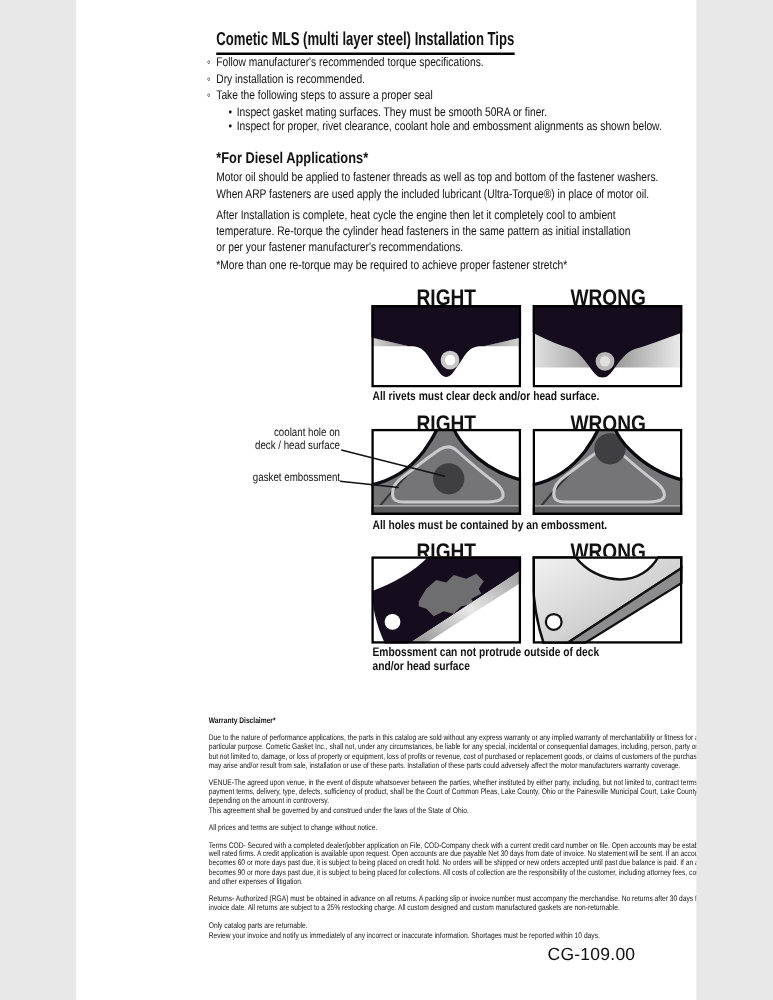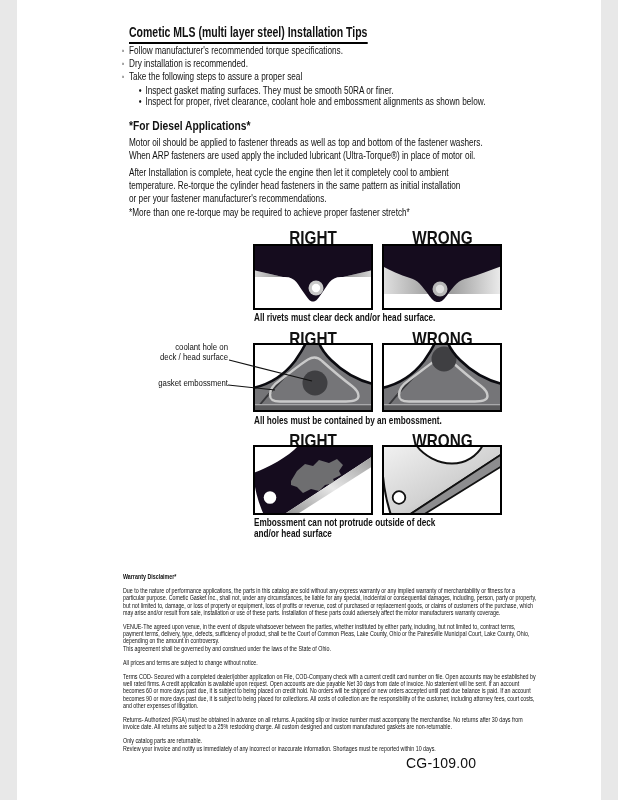--- a/index.html
+++ b/index.html
@@ -1,17 +1,17 @@
 <!DOCTYPE html>
 <html><head>
 <meta charset="utf-8">
 <style>
   html,body{margin:0;padding:0;background:#e8e8e8;}
   .page{
-    position:relative; width:584px; height:800px; background:#ffffff;
+    position:relative; width:496px; height:800px; background:#ffffff;
     font-family:"Liberation Sans", sans-serif; color:#111; overflow:hidden;
     margin:0 auto;
   }
   .abs{position:absolute;}
   
   .cx{transform:scaleX(0.82); transform-origin:0 0;}
   .cxr{transform:scaleX(0.82); transform-origin:100% 0;}
   .pre{white-space:pre-line;}
 
   .doc-title{
@@ -45,21 +45,21 @@
   .r1c{top:312px;} .r2c{top:415px;} .r3c{top:517px;}
 
   .ann{font-size:9.5px; line-height:9.5px; text-align:right; width:150px;}
   .ann1{left:61px; top:342px;}
   .ann2{left:61px; top:378px;}
   .leaders{left:205px; top:340px; pointer-events:none; z-index:3;}
 
   .disc{left:106px; top:573px; width:505px; font-size:6.5px; line-height:7.2px;}
   .disc .dh{font-weight:bold; margin-bottom:7px;}
   .disc p{margin:0 0 7px 0; white-space:pre-line;}
-  .docnum{left:389px; top:755px; font-size:14px; letter-spacing:0.2px;}
+  .docnum{left:377px; top:755px; font-size:14px; letter-spacing:0.2px;}
 </style>
 </head>
 <body>
 
 <div class="page">
 
   <div class="abs doc-title">Cometic MLS (multi layer steel) Installation Tips</div>
 
   <div class="abs tips cx">
     <div class="bullet">Follow manufacturer's recommended torque specifications.</div>

